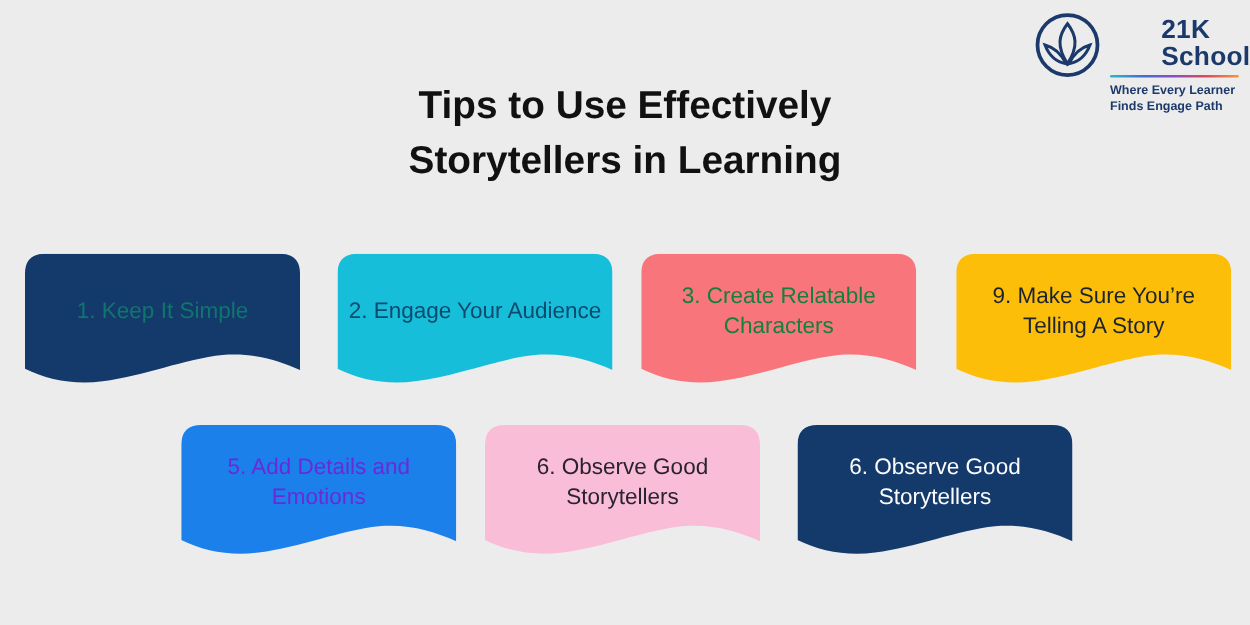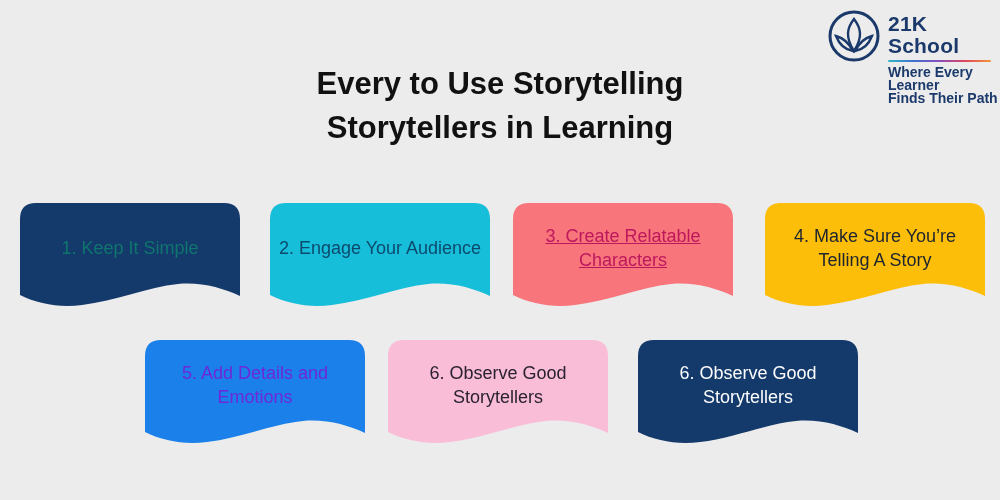--- a/index.html
+++ b/index.html
@@ -4,23 +4,23 @@
 <style>
   html,body{margin:0;padding:0;background:#ececec;}
   .canvas{
     position:relative;width:1000px;height:500px;background:#ececec;overflow:hidden;
     font-family:"Liberation Sans","DejaVu Sans",sans-serif;
   }
   
   .logo{position:absolute;top:10px;left:828px;display:flex;align-items:flex-start;}
   .logo-icon{flex:0 0 auto;}
   .logo-textblock{margin-left:8px;padding-top:3px;}
-  .logo-name{font-size:21px;font-weight:700;color:#1b3a6b;letter-spacing:.2px;line-height:22px;}
+  .logo-name{font-size:21px;font-weight:700;color:#1b3a6b;letter-spacing:.2px;line-height:22px;margin-left:41px;}
   .logo-underline{height:2px;width:103px;margin:3px 0 4px 0;border-radius:1px;}
-  .logo-tagline{font-size:14px;font-weight:600;color:#1b3a6b;line-height:13px;}
+  .logo-tagline{font-size:10px;font-weight:600;color:#1b3a6b;line-height:13px;}
   
   .page-title{
     position:absolute;top:62px;left:0;width:100%;margin:0;
     text-align:center;font-size:31px;line-height:44px;font-weight:700;color:#111111;
   }
   
   .card{position:absolute;width:220px;height:107px;}
   .card-bg{position:absolute;inset:0;width:100%;height:100%;display:block;}
   .card-label{
     position:absolute;left:8px;right:8px;top:14px;height:62px;
@@ -44,52 +44,52 @@
     <svg class="logo-icon" width="52" height="52" viewBox="0 0 52 52">
       <circle cx="26" cy="26" r="24" fill="none" stroke="#1b3a6b" stroke-width="3"></circle>
       <path d="M26 9 C33 18 35 27 26 41 C17 27 19 18 26 9 Z" fill="none" stroke="#1b3a6b" stroke-width="2.4"></path>
       <path d="M25 41 Q13 39 8 26 Q19 29 25 41 Z" fill="none" stroke="#1b3a6b" stroke-width="2.4"></path>
       <path d="M27 41 Q39 39 44 26 Q33 29 27 41 Z" fill="none" stroke="#1b3a6b" stroke-width="2.4"></path>
     </svg>
     <div class="logo-textblock">
       <div class="logo-name">21K School</div>
       <div class="logo-underline" style="background: linear-gradient(90deg, rgb(47, 185, 199), rgb(63, 111, 208), rgb(138, 79, 192), rgb(224, 72, 90), rgb(245, 149, 58));"></div>
       <div class="logo-tagline">Where Every Learner</div>
-      <div class="logo-tagline">Finds Their Path</div>
+      <div class="logo-tagline">Finds Engage Path</div>
     </div>
   </div>
 
-  <h1 class="page-title"><span>Every to Use Storytelling</span><br><span>Storytellers in Learning</span></h1>
+  <h1 class="page-title"><span>Tips to Use Effectively</span><br><span>Storytellers in Learning</span></h1>
 
   <div class="card c1">
     <svg class="card-bg" viewBox="0 0 220 107" preserveAspectRatio="none">
         <path d="M16 0 L204 0 Q220 0 220 16 L220 93 C202 85 182 79 158 81 C128 84 95 98 62 102 C40 105 18 101 0 92 L0 16 Q0 0 16 0 Z" fill="#14396b"></path>
       </svg>
     <div class="card-label" style="color: #0f766e;">1. Keep It Simple</div>
   </div>
 
   <div class="card c2">
     <svg class="card-bg" viewBox="0 0 220 107" preserveAspectRatio="none">
         <path d="M16 0 L204 0 Q220 0 220 16 L220 93 C202 85 182 79 158 81 C128 84 95 98 62 102 C40 105 18 101 0 92 L0 16 Q0 0 16 0 Z" fill="#17bed9"></path>
       </svg>
     <div class="card-label" style="color: #0c4a6e;">2. Engage Your Audience</div>
   </div>
 
   <div class="card c3">
     <svg class="card-bg" viewBox="0 0 220 107" preserveAspectRatio="none">
         <path d="M16 0 L204 0 Q220 0 220 16 L220 93 C202 85 182 79 158 81 C128 84 95 98 62 102 C40 105 18 101 0 92 L0 16 Q0 0 16 0 Z" fill="#f8757b"></path>
       </svg>
-    <div class="card-label" style="color: #be185d; text-decoration: underline;">3. Create Relatable Characters</div>
+    <div class="card-label" style="color: #15803d;">3. Create Relatable Characters</div>
   </div>
 
   <div class="card c4">
     <svg class="card-bg" viewBox="0 0 220 107" preserveAspectRatio="none">
         <path d="M16 0 L204 0 Q220 0 220 16 L220 93 C202 85 182 79 158 81 C128 84 95 98 62 102 C40 105 18 101 0 92 L0 16 Q0 0 16 0 Z" fill="#fcbe09"></path>
       </svg>
-    <div class="card-label" style="color: rgb(29, 36, 48);">4. Make Sure You’re Telling A Story</div>
+    <div class="card-label" style="color: rgb(29, 36, 48);">9. Make Sure You’re Telling A Story</div>
   </div>
 
   <div class="card c5">
     <svg class="card-bg" viewBox="0 0 220 107" preserveAspectRatio="none">
         <path d="M16 0 L204 0 Q220 0 220 16 L220 93 C202 85 182 79 158 81 C128 84 95 98 62 102 C40 105 18 101 0 92 L0 16 Q0 0 16 0 Z" fill="#1b80e9"></path>
       </svg>
     <div class="card-label" style="color: #6d28d9;">5. Add Details and Emotions</div>
   </div>
 
   <div class="card c6">

